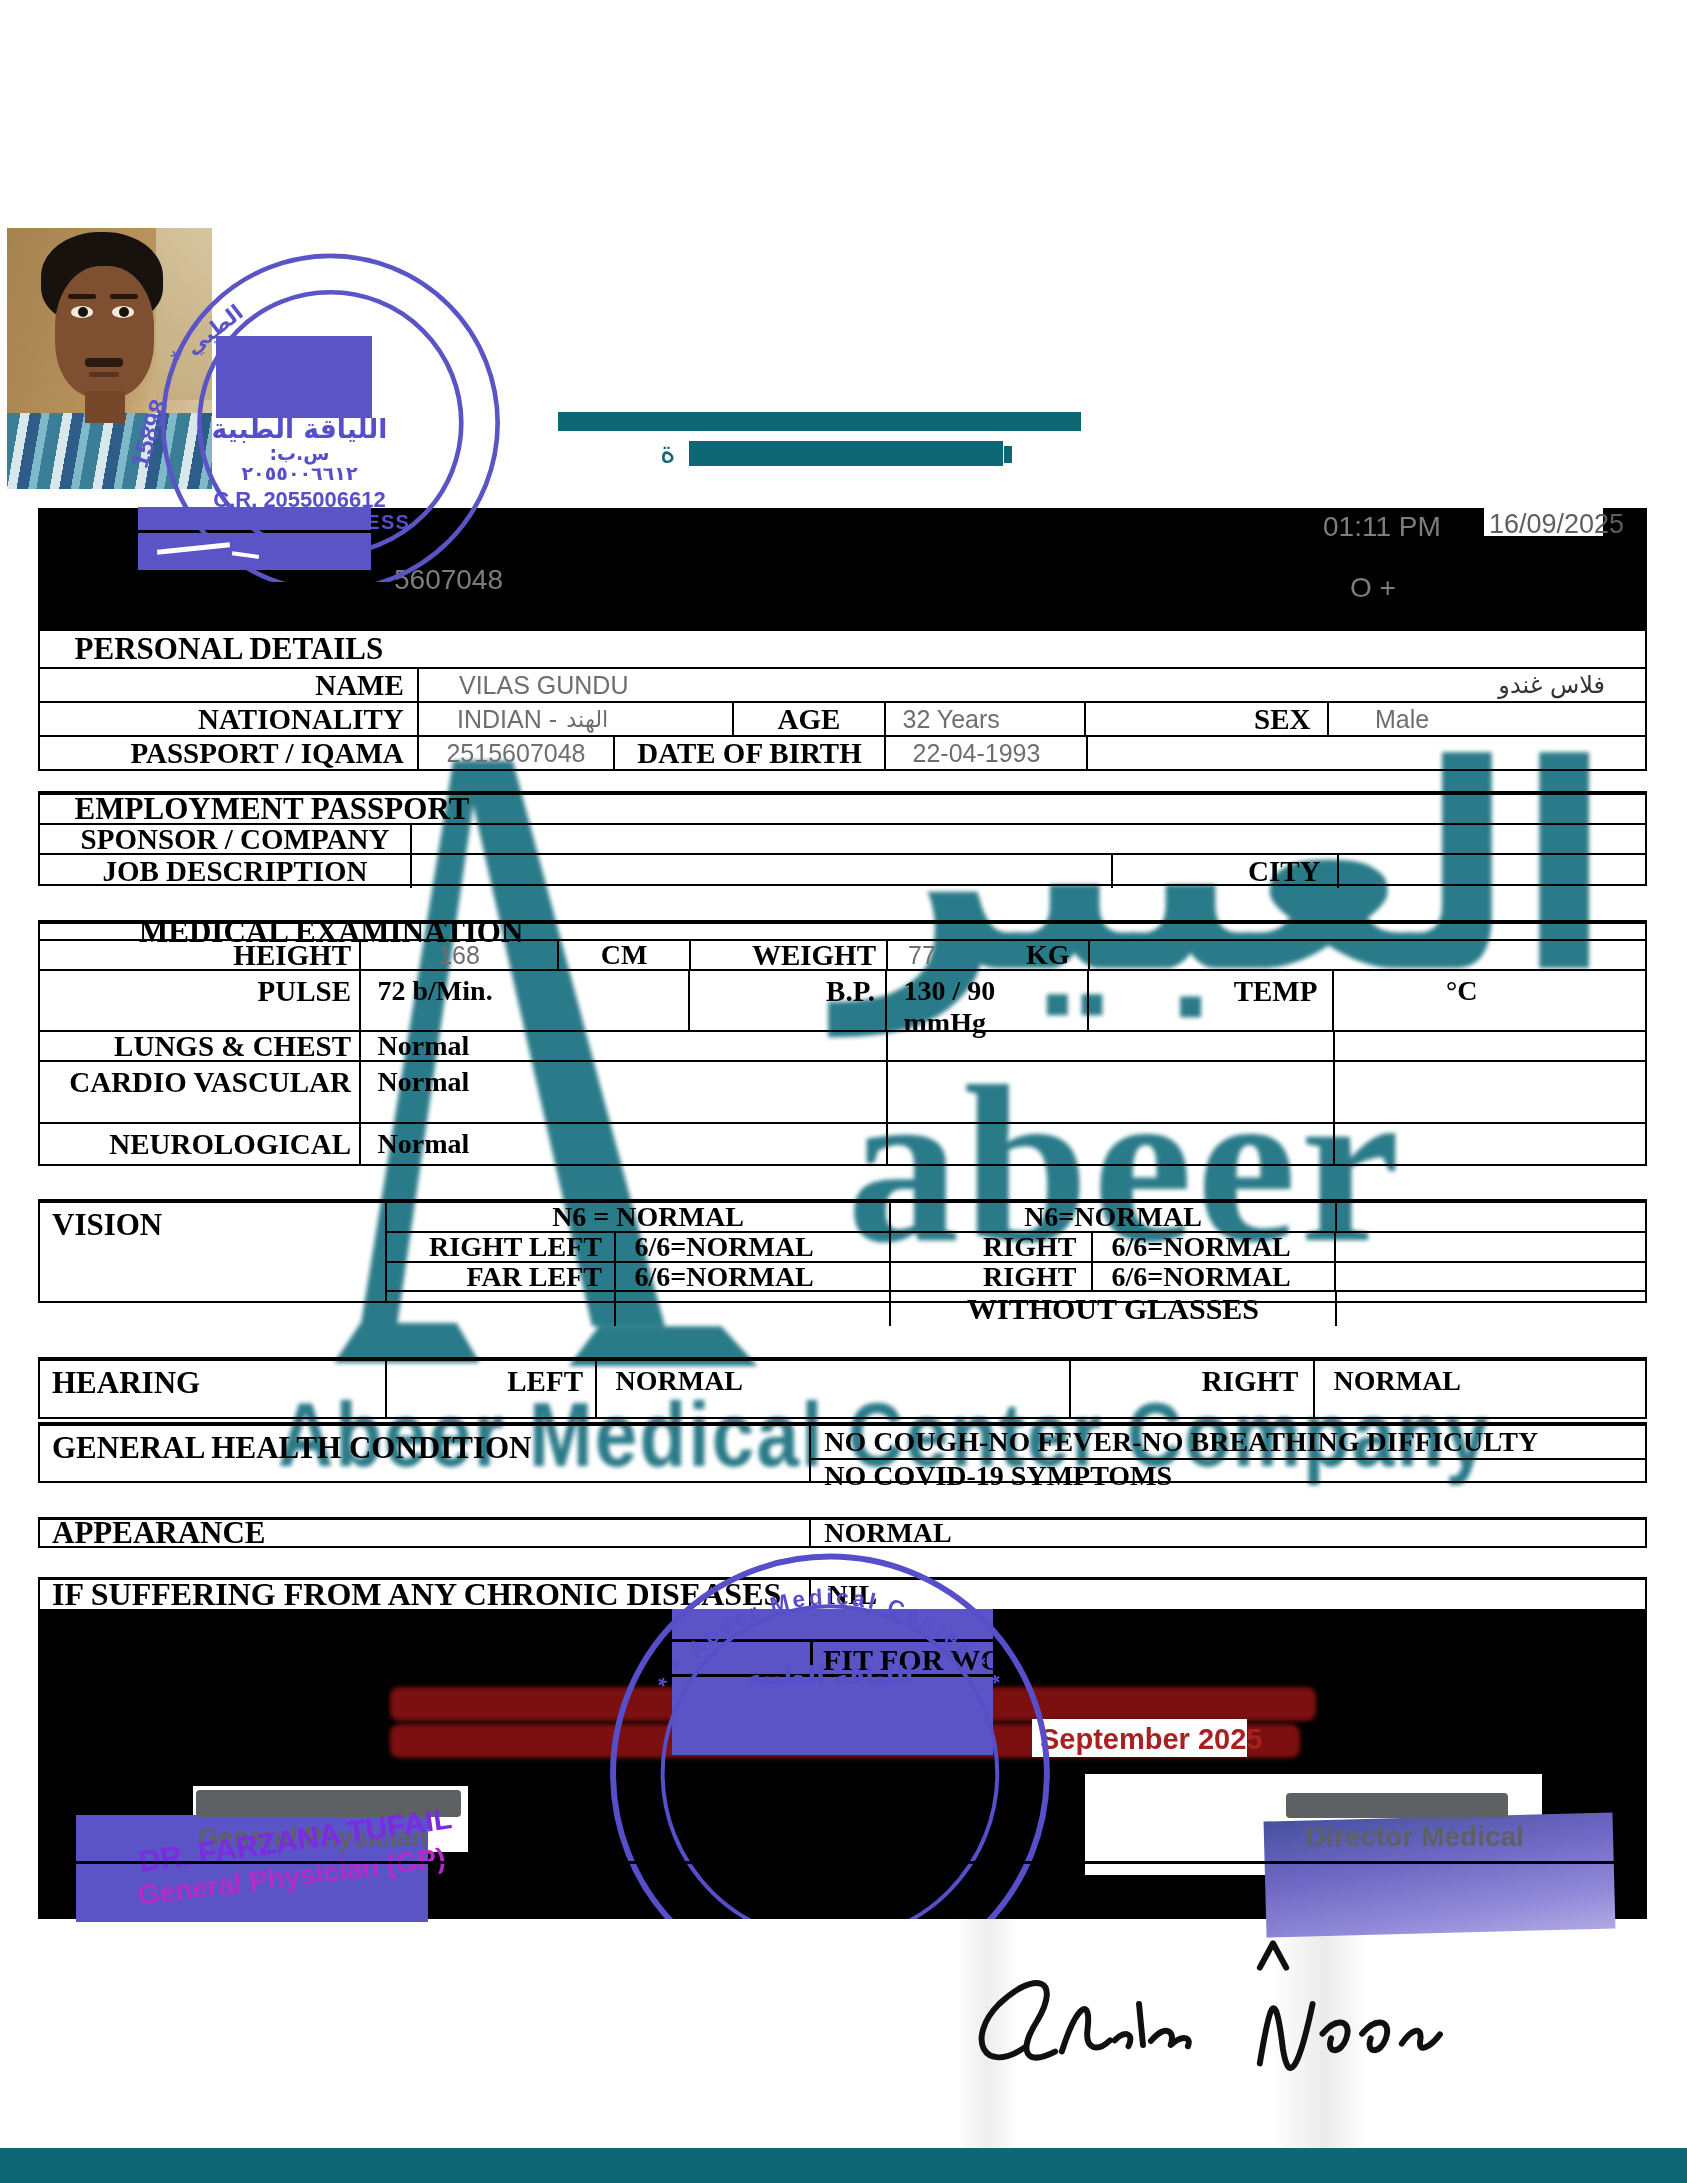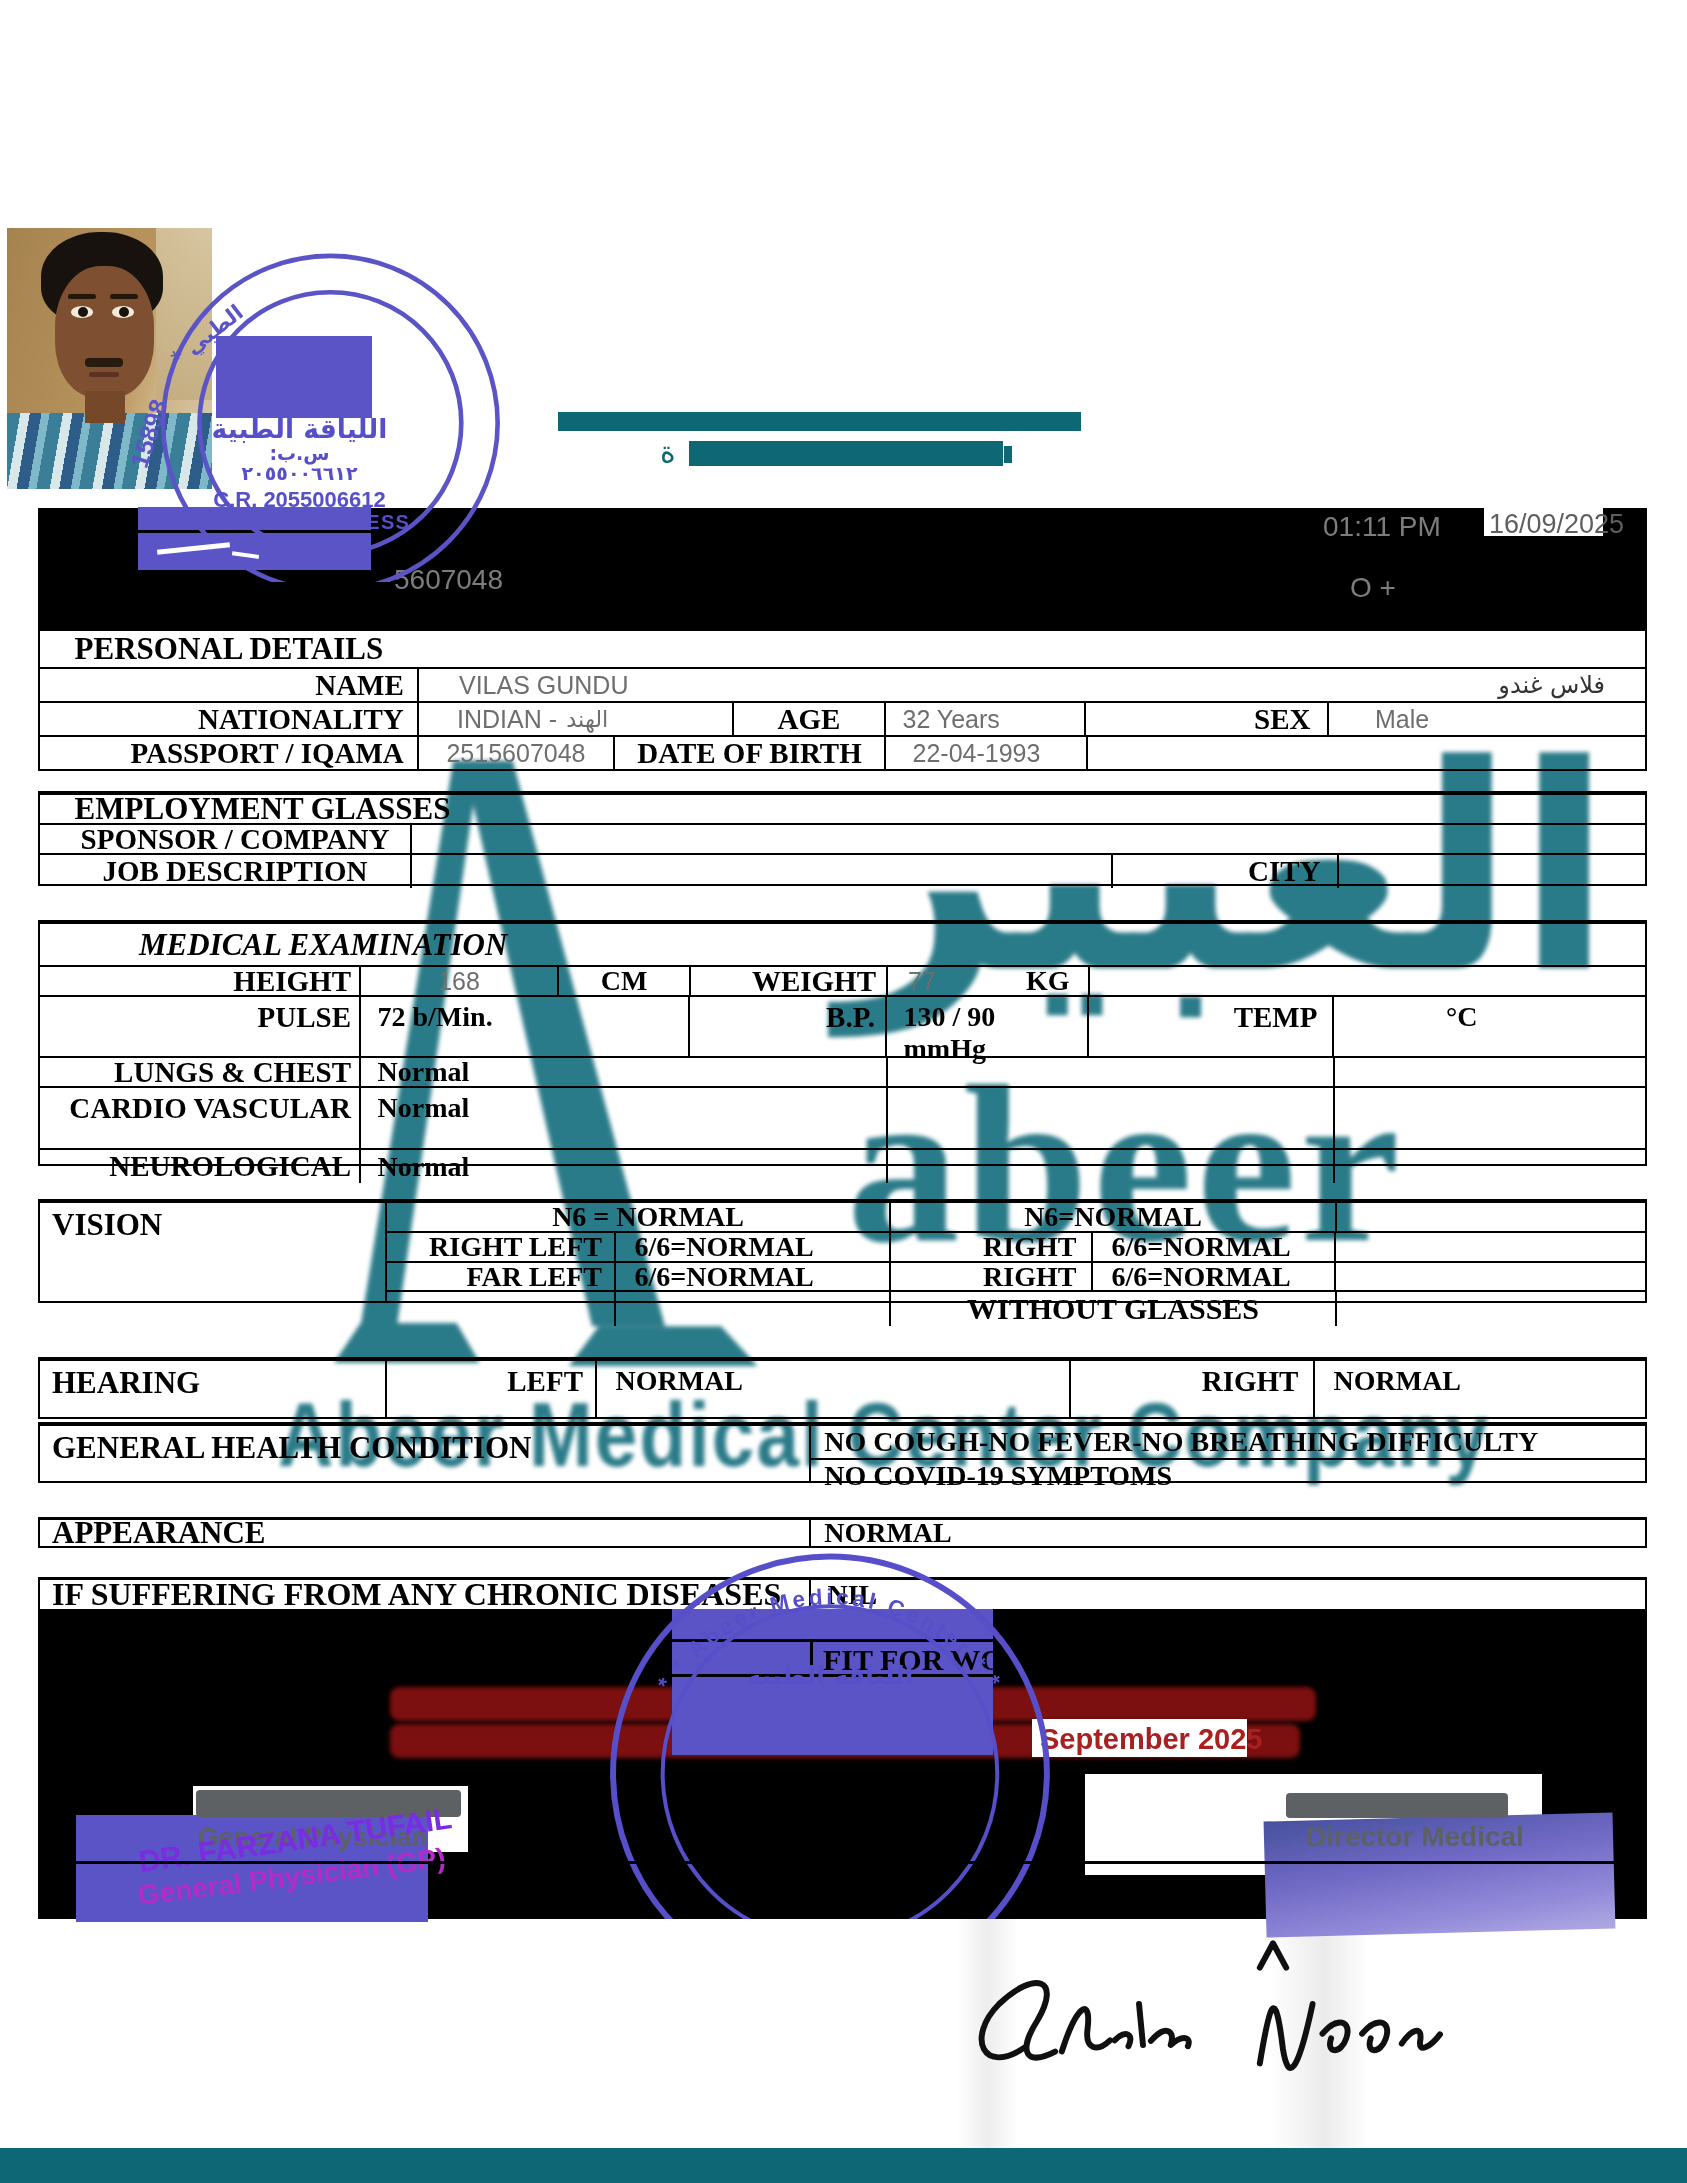--- a/index.html
+++ b/index.html
@@ -151,36 +151,36 @@
       <div class="cell c lab" style="width:271px;">DATE OF BIRTH</div>
       <div class="cell" style="width:202px;">
         <span class="val" style="padding-left:26.5px;">22-04-1993</span>
       </div>
       <div class="cell fill"></div>
     </div>
   </div>
 
   <div class="tbl" style="left:38px;top:791px;width:1609px;height:95px;z-index:2;">
     <div class="trow" style="height:30px;">
-      <div class="cell first fill lab-big" style="padding-left:14.6px;">EMPLOYMENT GLASSES</div>
+      <div class="cell first fill lab-big" style="padding-left:14.6px;">EMPLOYMENT PASSPORT</div>
     </div>
     <div class="trow" style="height:30px;">
       <div class="cell first c lab" style="width:350px;">SPONSOR / COMPANY</div>
       <div class="cell fill"></div>
     </div>
     <div class="trow" style="flex:1;">
       <div class="cell first c lab" style="width:350px;">JOB DESCRIPTION</div>
       <div class="cell" style="width:701px;"></div>
       <div class="cell r lab" style="width:226px;padding-right:16.5px;">CITY</div>
       <div class="cell fill"></div>
     </div>
   </div>
 
   <div class="tbl" style="left:38px;top:920px;width:1609px;height:246px;z-index:2;">
-    <div class="trow" style="height:43px;font-style:italic;">
+    <div class="trow" style="height:17px;">
       <div class="cell first fill lab-big" style="padding-left:79px;">MEDICAL EXAMINATION</div>
     </div>
     <div class="trow" style="height:30px;">
       <div class="cell first r lab" style="width:299px;padding-right:8px;">HEIGHT</div>
       <div class="cell c" style="width:198px;">
         <span class="val">168</span>
       </div>
       <div class="cell c bval" style="width:132px;">CM</div>
       <div class="cell r lab" style="width:197px;padding-right:10px;">WEIGHT</div>
       <div class="cell" style="width:202px;justify-content:space-between;gap:8px;">

